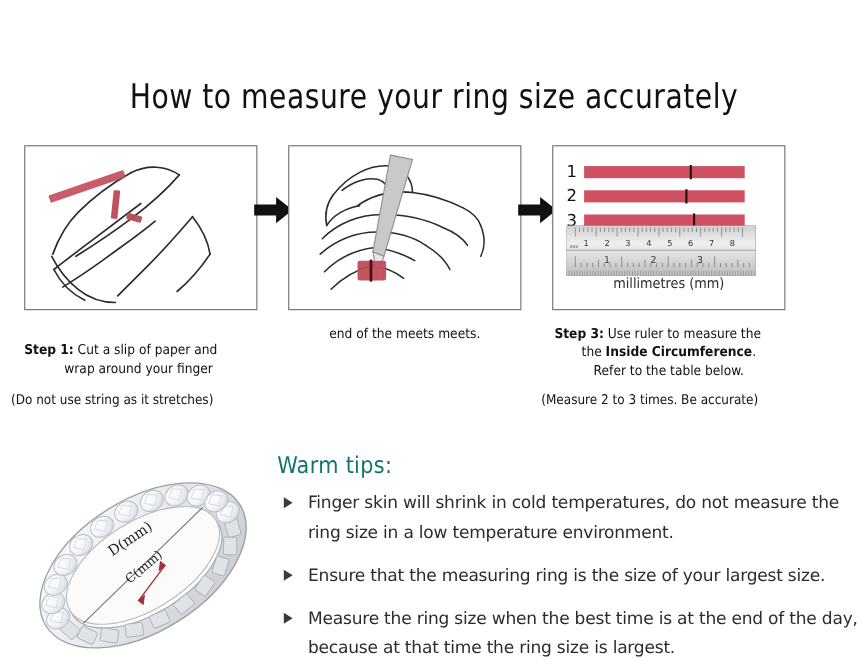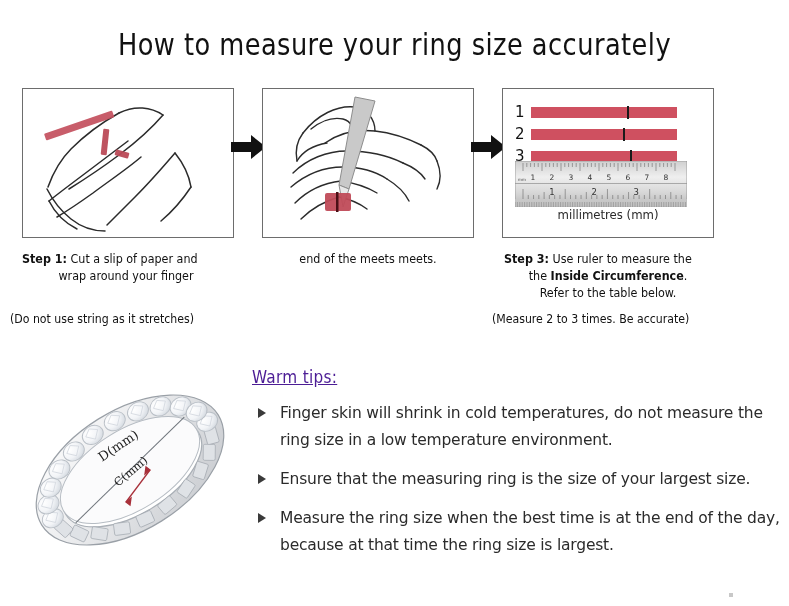--- a/index.html
+++ b/index.html
@@ -4,21 +4,21 @@
 <style>
   html,body{margin:0;padding:0;}
   body{
     width:789px;height:606px;
     background:#ffffff;
     font-family:"DejaVu Sans","Liberation Sans",sans-serif;
     color:#1a1a1a;
     overflow:hidden;
     position:relative;
   }
-  .root{position:relative;width:789px;height:448px;}
+  .root{position:relative;width:789px;height:448px;margin-top:44px;}
 
   
   .title{
     position:absolute;left:0;top:26px;width:789px;
     text-align:center;
     font-size:31px;
     font-weight:400;
     letter-spacing:0.5px;
     font-family:"DejaVu Sans Condensed","DejaVu Sans",sans-serif;
     color:#111;
@@ -47,45 +47,44 @@
   .caption{
     position:absolute;
     font-size:12.4px;
     line-height:17px;
     font-family:"DejaVu Sans Condensed","DejaVu Sans",sans-serif;
     color:#111;
     width:232px;
     text-align:center;
   }
   .caption b{font-weight:bold;}
-  #cap1{left:10px;top:250px;}
+  #cap1{left:10px;top:265px;}
   #cap2{left:252px;top:250px;}
   #cap3{left:492px;top:250px;}
 
   .cap-line{white-space:nowrap;}
   .cap-first{text-align:left;padding-left:12px;}
 
   .note{
     position:absolute;
     font-size:12.2px;
     font-family:"DejaVu Sans Condensed","DejaVu Sans",sans-serif;
     color:#111;
     width:232px;
   }
   #note1{left:10px;top:312px;}
   #note3{left:492px;top:312px;}
 
   
   .tips-title{
     position:absolute;left:252px;top:367px;
-    font-size:17px;
+    font-size:21px;
     font-family:"DejaVu Sans Condensed","DejaVu Sans",sans-serif;
-    color:#4c1d95;
+    color:#0f766e;
     letter-spacing:0.3px;
-    text-decoration:underline;
   }
   .tips{
     position:absolute;left:252px;top:400px;width:530px;
   }
   .tip{
     position:relative;
     padding-left:28px;
     margin-bottom:12px;
     font-size:15.5px;
     line-height:27px;

